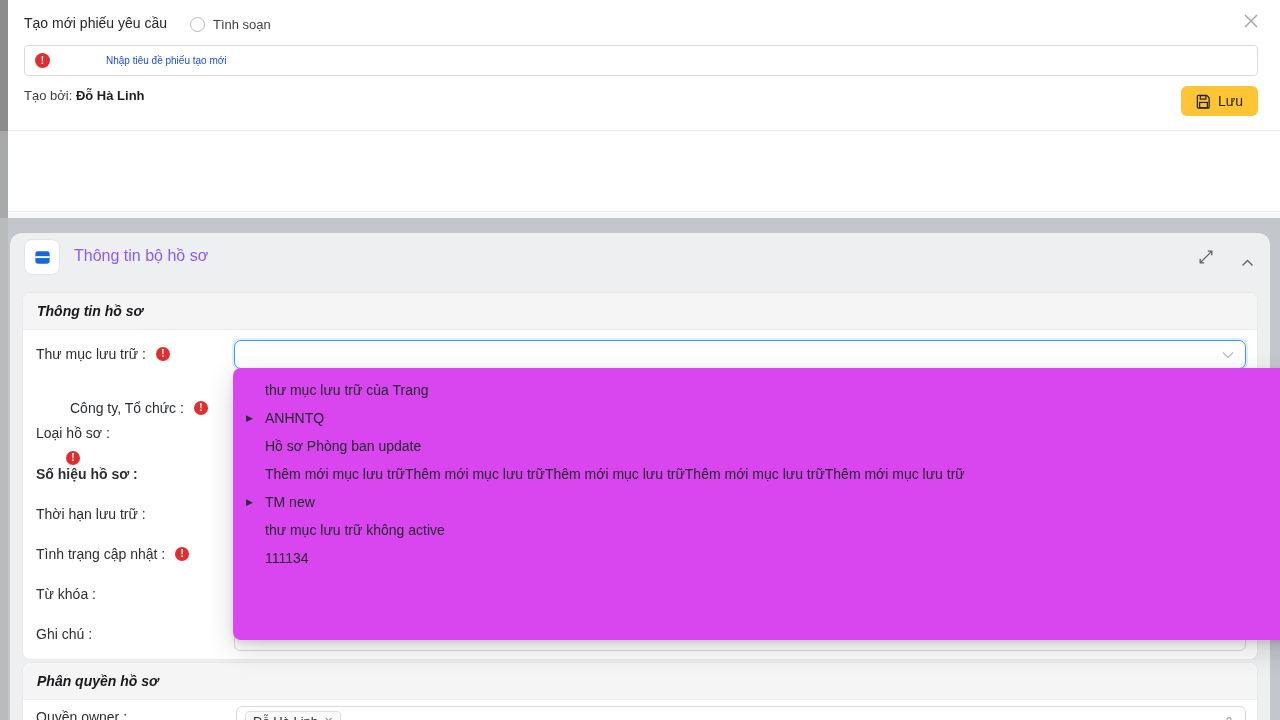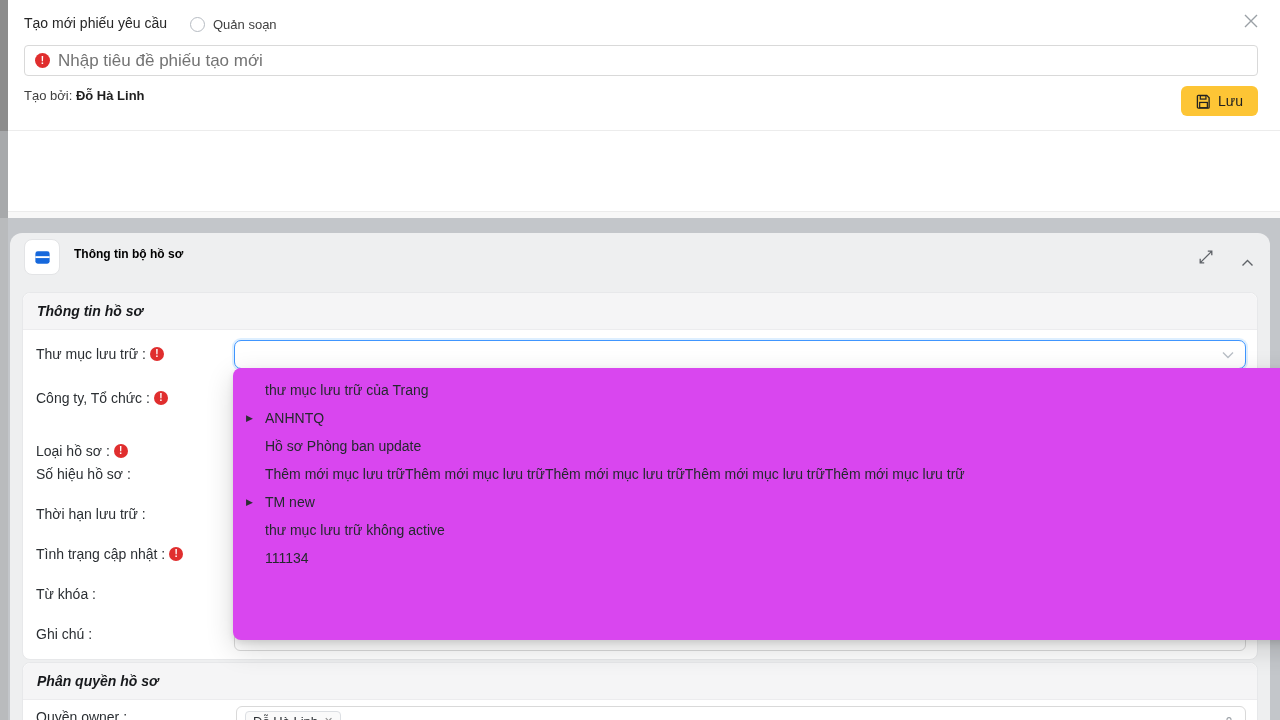--- a/index.html
+++ b/index.html
@@ -15,48 +15,48 @@
   .strip3 { position:absolute; left:0; top:218px; width:8px; height:502px; background:#b9bbbd; }
 
   
   .mhdr { position:absolute; left:8px; top:0; width:1272px; height:131px; background:#fff; border-bottom:1px solid #ececec;padding-left:12px; }
   .mhdr-title { position:absolute; left:16px; top:15px; font-size:14px; font-weight:500; color:#262626; }
   .radio-wrap { position:absolute; left:182px; top:17px; display:flex; align-items:center; gap:8px; }
   .radio { width:15px; height:15px; border:1px solid #b6bbc2; border-radius:50%; background:#fff; }
   .radio-label { font-size:13px; color:#404040; }
   .close-btn { position:absolute; right:20px; top:12px; width:18px; height:18px; cursor:pointer; }
   .title-input { position:absolute; left:16px; top:45px; width:1234px; height:31px; border:1px solid #d9d9d9; border-radius:4px; background:#fff; display:flex; align-items:center; padding:0 10px; gap:8px; }
-  .ph { font-size:17px; color:#737373; }
+  .ph { font-size:10px; color:#1d4ed8;margin-left:48px; }
   .req { display:inline-flex; align-items:center; justify-content:center; width:15px; height:15px; min-width:15px; border-radius:50%; background:#e02e2e; color:#fff; font-size:10px; font-weight:bold; line-height:1; }
   .req.sm { width:14px; height:14px; min-width:14px; }
   .created { position:absolute; left:16px; top:88px; font-size:13px; color:#404040; }
   .created b { color:#1f1f1f; }
   .save-btn { position:absolute; right:22px; top:86px; height:30px; padding:0 15px; background:#fdc535; border:none; border-radius:6px; display:flex; align-items:center; gap:7px; font-size:14px; font-weight:500; color:#202020; cursor:pointer; font-family:inherit; }
 
   
   .meta { position:absolute; left:8px; top:132px; width:1272px; height:80px; background:#fff; border-bottom:1px solid #ececec; }
   .mlabel { position:absolute; font-size:13px; color:#6e7378; }
   .mvalue { position:absolute; font-size:15px; font-weight:500; color:#1f1f1f; }
   .prio-box { position:absolute; left:142px; top:175px; width:256px; height:27px; border:1px solid #d9d9d9; border-radius:2px; background:#fff; display:flex; align-items:center; }
   .dot { width:8px; height:8px; border-radius:50%; background:#2f9e44; margin-left:15px; }
   .prio-text { font-size:15px; color:#1f1f1f; margin-left:14px; }
 
   
   .panel { position:absolute; left:10px; top:233px; width:1260px; height:487px; background:#eeeff0; border-radius:12px 12px 0 0; }
   .picon-box { position:absolute; left:14px; top:6px; width:36px; height:36px; background:#fff; border:1px solid #e3e4e6; border-radius:8px; display:flex; align-items:center; justify-content:center; }
-  .ptitle { position:absolute; left:64px; top:14px; font-size:12px; font-weight:bold; color:#000000; }
+  .ptitle { position:absolute; left:64px; top:14px; font-size:16px; font-weight:normal; color:#8b5cf6; }
   .p-expand { position:absolute; right:56px; top:16px; width:16px; height:16px; cursor:pointer; }
   .p-collapse { position:absolute; right:16px; top:20px; width:13px; height:8px; cursor:pointer; }
 
   .card { position:absolute; left:12px; width:1236px; background:#fff; border:1px solid #e7e8ea; border-radius:8px; }
   .card1 { top:59px; height:368px; }
   .card2 { top:429px; height:120px; }
   .card-hdr { height:37px; background:#f5f5f6; border-bottom:1px solid #ececee; border-radius:8px 8px 0 0; display:flex; align-items:center; padding-left:14px; font-size:14px; font-weight:bold; color:#17191c;font-style:italic; }
 
-  .flabel { position:absolute; left:13px; display:flex; align-items:center; gap:4px; font-size:14px; color:#2b2f33; }
+  .flabel { position:absolute; left:13px; display:flex; align-items:center; gap:10px; font-size:14px; color:#2b2f33; }
   .finput { position:absolute; left:211px; width:1012px; height:28px; border:1px solid #d9d9d9; border-radius:6px; background:#fff; }
   .fselect { position:absolute; left:211px; top:47px; width:1012px; height:29px; border:1.5px solid #4096ff; border-radius:7px; background:#fff; box-shadow:0 0 0 2px rgba(24,144,255,.14); display:flex; align-items:center; justify-content:flex-end; padding-right:11px; }
 
   
   .dropdown { position:absolute; left:223px; top:135px; width:1116px; height:272px; background:#d946ef; border-radius:8px; box-shadow:0 9px 28px rgba(0,0,0,.16),0 3px 6px rgba(0,0,0,.10); padding-top:8px; z-index:30; overflow:hidden; }
   .ditem { position:relative; height:28px; display:flex; align-items:center; padding-left:32px; font-size:14px; color:#24292d; white-space:nowrap; cursor:pointer; }
   .caret { position:absolute; left:13px; top:50%; transform:translateY(-50%); font-size:9px; color:#2b2f33; }
   .dscroll { position:absolute; right:6px; top:10px; width:5px; height:40px; background:#9b9fa3; border-radius:3px; }
 
   
@@ -70,21 +70,21 @@
 <body>
 
 <div class="screen">
   <div class="gap-light"></div>
   <div class="underlay"></div>
 
   <div class="mhdr">
     <div class="mhdr-title">Tạo mới phiếu yêu cầu</div>
     <div class="radio-wrap">
       <span class="radio"></span>
-      <span class="radio-label">Quản soạn</span>
+      <span class="radio-label">Tình soạn</span>
     </div>
     <div class="close-btn">
       <svg width="18" height="18" viewBox="0 0 18 18">
           <path d="M3 3 L15 15 M15 3 L3 15" stroke="#9aa0a6" stroke-width="1.4"></path>
         </svg>
     </div>
     <div class="title-input">
       <span class="req">!</span>
       <span class="ph">Nhập tiêu đề phiếu tạo mới</span>
     </div>
@@ -139,29 +139,29 @@
         </svg>
     </div>
 
     <div class="card card1">
       <div class="card-hdr">Thông tin hồ sơ</div>
 
       <div class="flabel" style="top:53px;">
         <span>Thư mục lưu trữ :</span>
           <span class="req sm">!</span>
       </div>
-      <div class="flabel" style="top:97px;">
+      <div class="flabel" style="top:107px;margin-left:34px;">
         <span>Công ty, Tổ chức :</span>
           <span class="req sm">!</span>
       </div>
-      <div class="flabel" style="top:150px;">
+      <div class="flabel" style="top:132px;flex-direction:column;">
         <span>Loại hồ sơ :</span>
           <span class="req sm">!</span>
       </div>
-      <div class="flabel" style="top:173px;">
+      <div class="flabel" style="top:173px;font-weight:bold;">
         <span>Số hiệu hồ sơ :</span>
       </div>
       <div class="flabel" style="top:213px;">
         <span>Thời hạn lưu trữ :</span>
       </div>
       <div class="flabel" style="top:253px;">
         <span>Tình trạng cập nhật :</span>
           <span class="req sm">!</span>
       </div>
       <div class="flabel" style="top:293px;">

